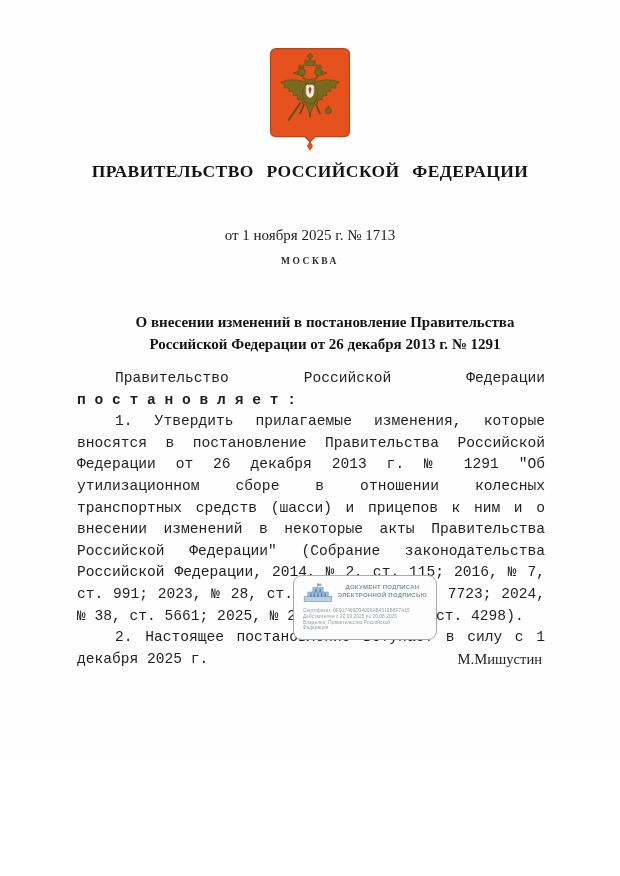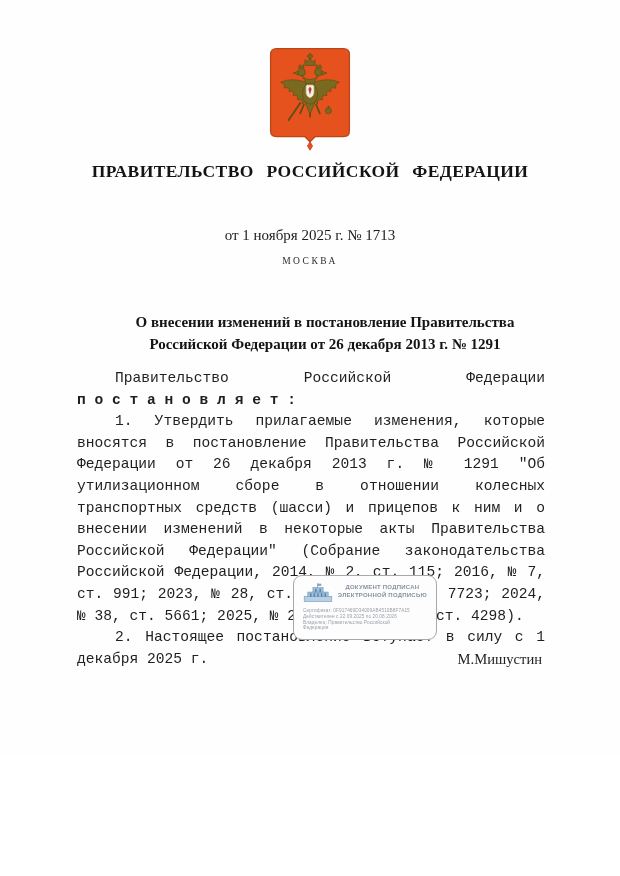--- a/index.html
+++ b/index.html
@@ -54,21 +54,21 @@
     color: #1c1c1c;
   }
   .city {
     position: absolute;
     top: 256px;
     left: 0;
     width: 100%;
     text-align: center;
     font-size: 9.5px;
     letter-spacing: 2.5px;
-    font-weight: normal;
+    font-weight: bold;
     color: #2c2c2c;
   }
 
   
   .doc-title {
     position: absolute;
     top: 312px;
     left: 0;
     width: 100%;
     text-align: center;

